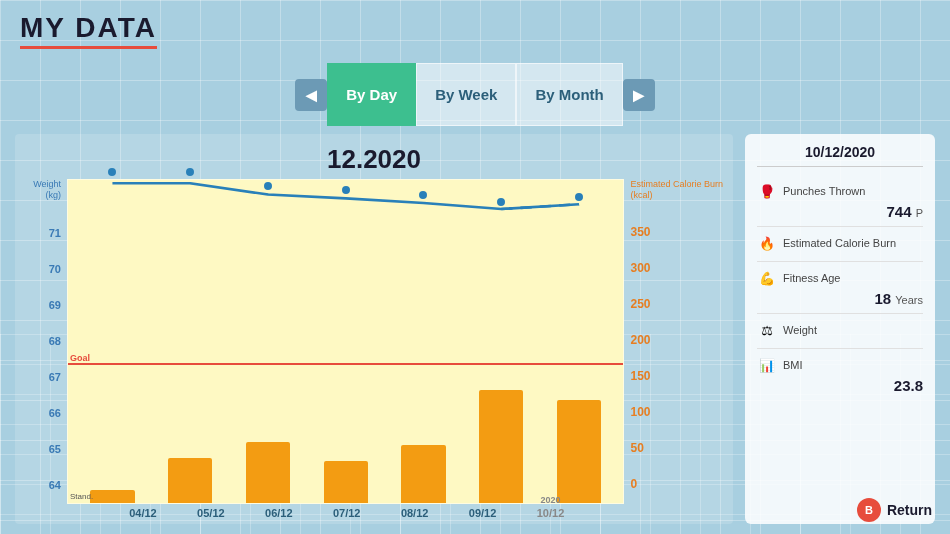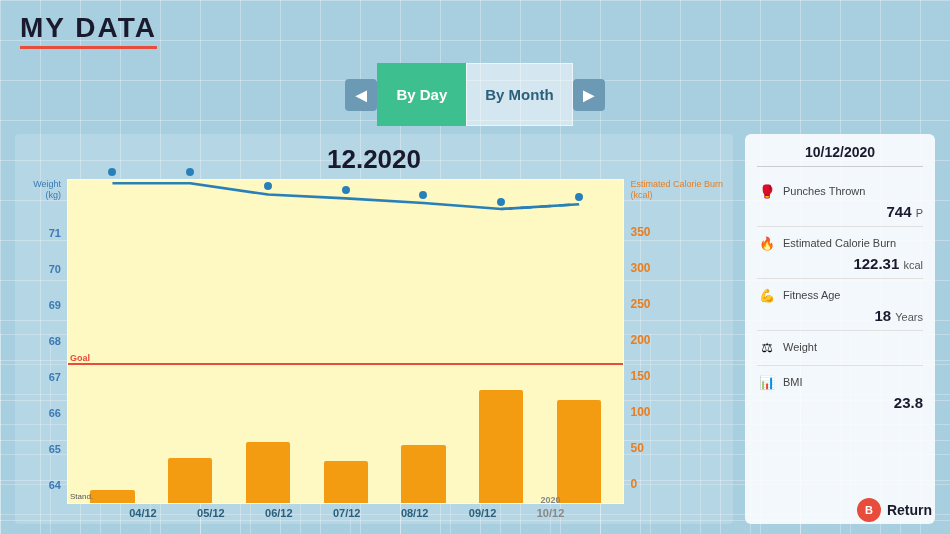--- a/index.html
+++ b/index.html
@@ -363,20 +363,21 @@
 
 <div class="main-container">
 
   <div class="header">
     <span class="page-title">MY DATA</span>
   </div>
 
   <div class="nav-tabs">
     <div class="nav-arrow">◀</div>
     <div class="nav-tab active">By Day</div>
+    <div class="nav-tab">By Week</div>
     <div class="nav-tab">By Month</div>
     <div class="nav-arrow">▶</div>
   </div>
 
   <div class="content-area">
 
     <div class="chart-panel">
       <div class="chart-title">12.2020</div>
 
       <div class="chart-area">
@@ -470,23 +471,20 @@
         <div class="stat-value">
           <span>744</span> <span class="stat-unit">P</span>
         </div>
       </div>
 
       <div class="stat-item">
         <div class="stat-header">
           <div class="stat-icon">🔥</div>
           <div class="stat-label">Estimated Calorie Burn</div>
         </div>
-        <div class="stat-value">
-          <span>122.31</span> <span class="stat-unit">kcal</span>
-        </div>
       </div>
 
       <div class="stat-item">
         <div class="stat-header">
           <div class="stat-icon">💪</div>
           <div class="stat-label">Fitness Age</div>
         </div>
         <div class="stat-value">
           <span>18</span> <span class="stat-unit">Years</span>
         </div>

